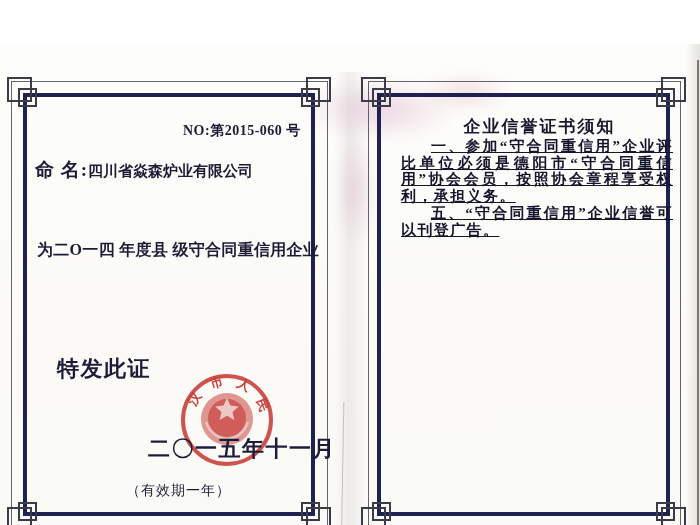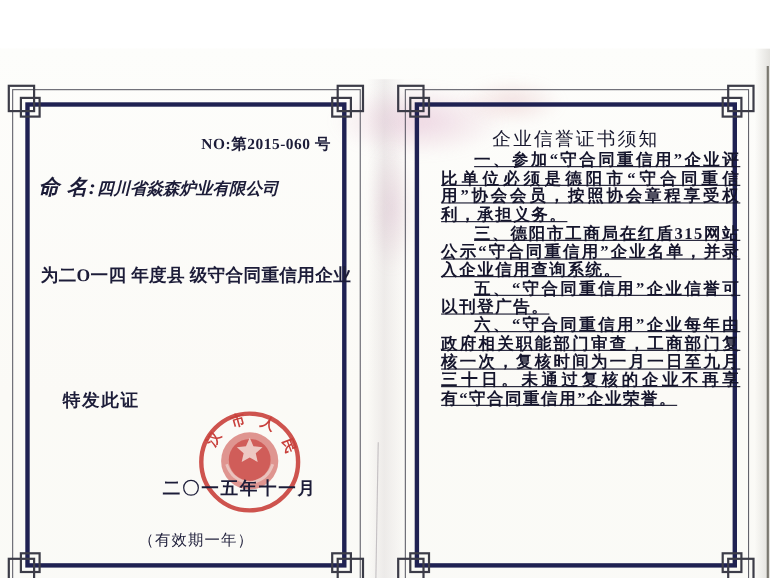--- a/index.html
+++ b/index.html
@@ -18,31 +18,31 @@
   .lp-thick{left:23px;top:49px;width:292px;height:423px;}
   .rp-thin{left:368px;top:37px;width:311px;height:444px;}
   .rp-thick{left:377px;top:49px;width:293px;height:423px;}
   
   .corner{position:absolute;width:32px;height:32px;margin:-16px 0 0 -16px;}
   .corner .sqA{position:absolute;left:0;top:0;width:21px;height:21px;border:2px solid #3c3c48;background:transparent;}
   .corner .sqB{position:absolute;left:11px;top:11px;width:15px;height:15px;border:2px solid #3c3c48;background:transparent;}
   .rot90{transform:rotate(90deg);} .rot180{transform:rotate(180deg);} .rot270{transform:rotate(270deg);}
   
   .serial{position:absolute;left:183px;top:78px;font-size:14px;font-weight:bold;letter-spacing:.5px;}
-  .name-line{position:absolute;left:35px;top:113px;white-space:nowrap;font-style:italic;}
+  .name-line{position:absolute;left:35px;top:113px;white-space:nowrap;}
   .name-label{font-size:19px;font-weight:bold;letter-spacing:1px;}
   .company{font-size:15px;font-weight:bold;}
   .award{position:absolute;left:37px;top:196px;font-size:16px;font-weight:bold;white-space:nowrap;letter-spacing:.3px;}
-  .issue{position:absolute;left:57px;top:310px;font-size:16px;font-weight:bold;letter-spacing:1.5px;}
-  .date-line{position:absolute;left:148px;top:390px;font-size:16px;font-weight:bold;letter-spacing:1.5px;z-index:5;text-align:right;}
+  .issue{position:absolute;left:57px;top:310px;font-size:22px;font-weight:bold;letter-spacing:1.5px;}
+  .date-line{position:absolute;left:148px;top:390px;font-size:22px;font-weight:bold;letter-spacing:1.5px;z-index:5;text-align:right;}
   .validity{position:absolute;left:126px;top:438px;font-size:14px;font-weight:normal;letter-spacing:1px;z-index:5;}
   .seal{position:absolute;left:172px;top:321px;width:110px;height:110px;z-index:4;opacity:.93;}
   
   .rp-title{position:absolute;left:377px;top:71px;width:293px;text-align:center;
-    font-size:17px;font-weight:normal;letter-spacing:2px;color:#18182e;}
+    font-size:17px;font-weight:bold;letter-spacing:2px;color:#18182e;padding-left:16px;}
   .rp-body{position:absolute;left:401px;top:94px;width:272px;
     font-size:15px;font-weight:bold;line-height:16.7px;letter-spacing:1.4px;
     text-align:justify;color:#15152c;}
   .rp-body p{margin:0;text-indent:2em;text-decoration:underline;}
   .rp-body p.no-indent{text-indent:0;letter-spacing:.4px;}
   
   .fold-shade{position:absolute;left:334px;top:28px;width:34px;height:462px;
     background:linear-gradient(90deg,rgba(130,118,124,0) 0%,rgba(146,130,140,.13) 45%,rgba(130,118,124,0) 100%);}
   .crease{position:absolute;left:342px;top:358px;width:1px;height:155px;
     border-left:1px solid rgba(110,100,112,.35);transform:rotate(1deg);}
@@ -134,23 +134,21 @@
       </div>
     <div class="corner rot270" style="left:377px;top:472px;">
         <div class="sqA"></div>
         <div class="sqB"></div>
       </div>
 
     <div class="rp-title">企业信誉证书须知</div>
 
     <div class="rp-body">
       <p>一、参加“守合同重信用”企业评比单位必须是德阳市“守合同重信用”协会会员，按照协会章程享受权利，承担义务。</p>
-      <p>三、德阳市工商局在红盾315网站公示“守合同重信用”企业名单，并录入企业信用查询系统。</p>
       <p>五、“守合同重信用”企业信誉可以刊登广告。</p>
-      <p>六、“守合同重信用”企业每年由政府相关职能部门审查，工商部门复核一次，复核时间为一月一日至九月三十日。未通过复核的企业不再享有“守合同重信用”企业荣誉。</p>
     </div>
   </div>
 
   <div class="edge-shade"></div>
   <div class="edge-line"></div>
   <div class="bottom-line"></div>
   <div class="corner-fold"></div>
 </div>
 
 </body></html>

